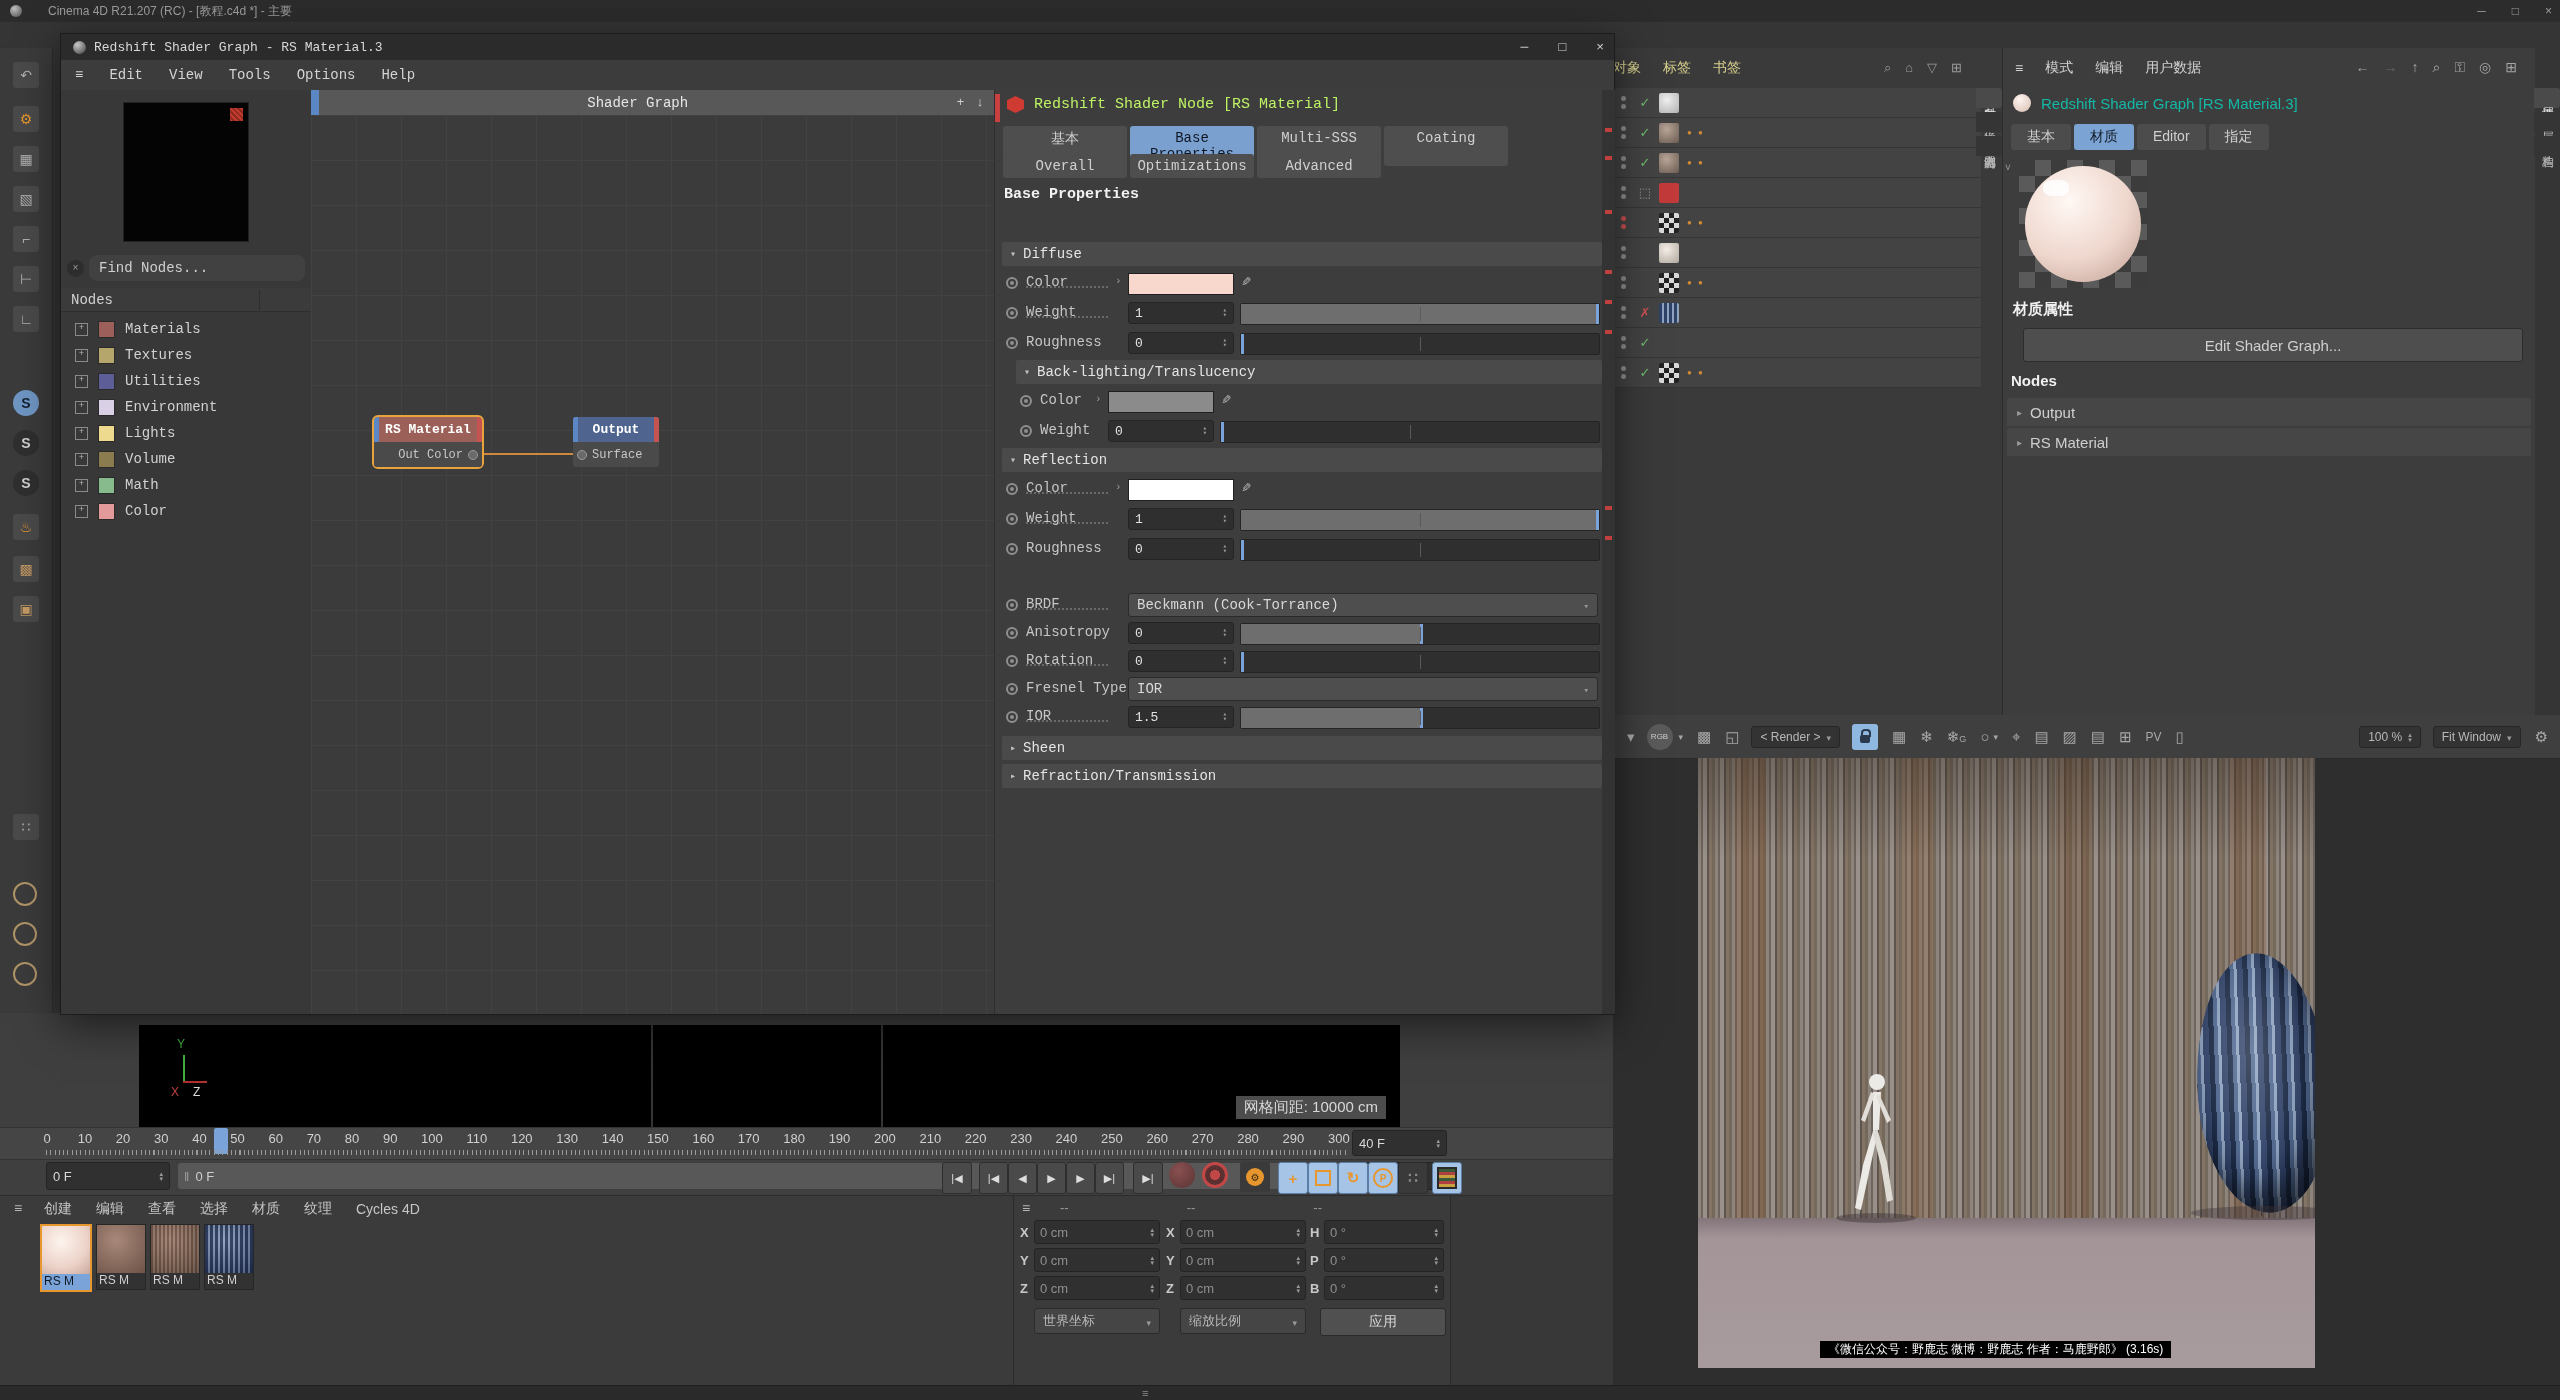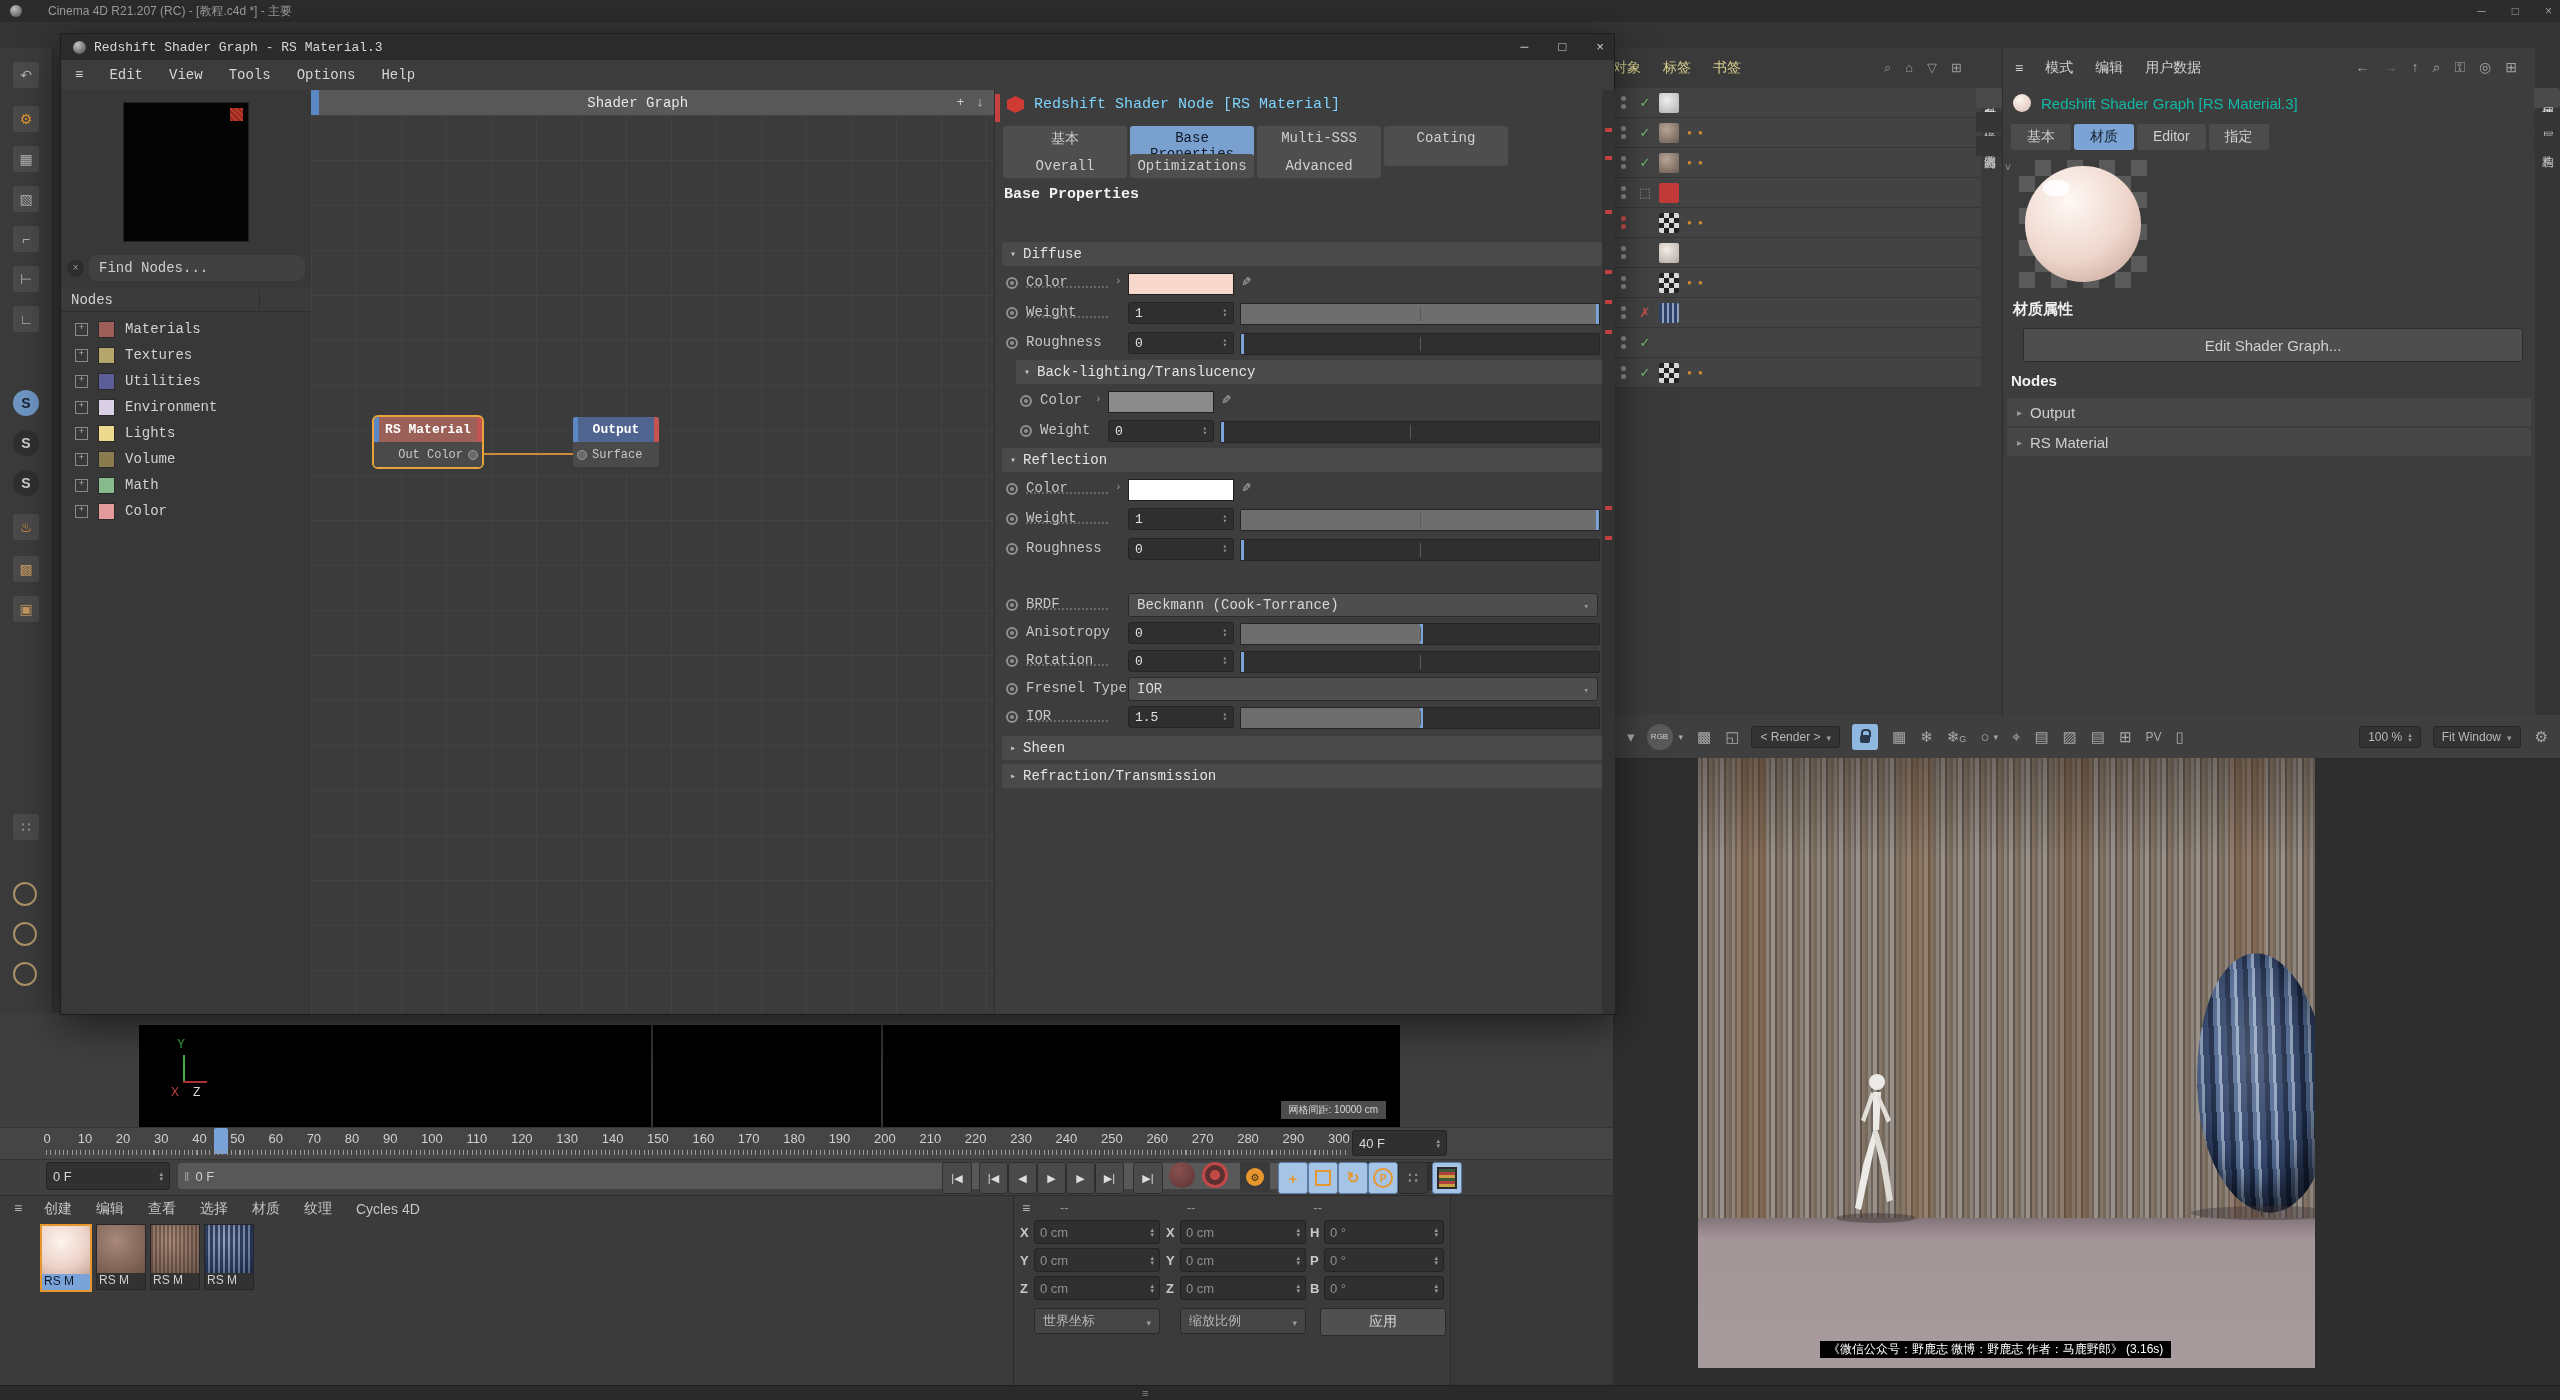--- a/index.html
+++ b/index.html
@@ -26,21 +26,21 @@
   
   #tlzone{left:0;top:1013px;width:1613px;height:182px;background:#3f3f3f;}
   #vpband{position:absolute;left:139px;top:12px;width:1261px;height:102px;background:#000;}
   .vpsep{position:absolute;top:0;width:2px;height:102px;background:#353535;}
   #gizmo{position:absolute;left:24px;top:18px;width:70px;height:60px;}
   #gizmo .yaxis{position:absolute;left:20px;top:12px;width:2px;height:26px;background:#3fae3f;}
   #gizmo .xaxis{position:absolute;left:20px;top:38px;width:24px;height:2px;background:#b03030;}
   #gizmo .ylab{position:absolute;left:14px;top:-6px;color:#3fae3f;font-size:12px;}
   #gizmo .xlab{position:absolute;left:8px;top:42px;color:#c04040;font-size:12px;}
   #gizmo .zlab{position:absolute;left:30px;top:42px;color:#d8d8d8;font-size:12px;}
-  #gridlabel{position:absolute;right:14px;bottom:8px;background:#4c4c4c;color:#d8d8d8;font-size:10px;padding:2px 8px;}
+  #gridlabel{position:absolute;right:14px;bottom:8px;background:#4c4c4c;color:#d8d8d8;font-size:15px;padding:2px 8px;}
   #ruler{position:absolute;left:0;top:114px;width:1613px;height:31px;background:#454545;border-top:1px solid #333;border-bottom:1px solid #333;}
   #ticks{position:absolute;left:40px;top:3px;width:1310px;display:flex;justify-content:space-between;color:#d0d0d0;font-size:13px;}
   #ticks span{min-width:14px;text-align:center;}
   #tickdots{position:absolute;left:46px;top:22px;width:1300px;height:5px;background:repeating-linear-gradient(90deg,#9a9a9a 0 1px,transparent 1px 4.3px);}
   #playhead{position:absolute;left:214px;top:0;width:14px;height:26px;background:#7aa4d9;border-radius:2px;}
   #curframe{position:absolute;left:1352px;top:2px;width:95px;height:26px;}
   .spinbox{background:#303030;border:1px solid #242424;border-radius:3px;color:#d8d8d8;font-size:13px;display:flex;align-items:center;height:100%;box-sizing:border-box;padding:0 6px;}
   .spinbox .flex1{flex:1;}
   .spincarets{display:flex;flex-direction:column;font-size:7px;color:#9a9a9a;line-height:5px;}
   #ctrlrow{position:absolute;left:0;top:146px;width:1613px;height:36px;}
@@ -192,21 +192,21 @@
   #node-rs .nhead .ttl{background:#9b6058;}
   #node-rs .nhead{background:#9b6058;}
   #node-rs .nbody{justify-content:flex-end;padding-right:4px;gap:5px;}
   #node-out{left:262px;top:302px;width:86px;}
   #node-out .nhead{background:#4f648e;}
   #node-out .nbody{padding-left:4px;gap:5px;}
   #wire{position:absolute;left:173px;top:338px;width:89px;height:2px;background:#cd8a3f;}
   
   #swprops{position:absolute;left:933px;top:56px;width:620px;height:924px;background:#3d3d3d;border-left:1px solid #2e2e2e;}
   #redtag{position:absolute;left:0;top:4px;width:5px;height:28px;background:#c84040;}
-  #proptitle{position:absolute;left:12px;top:6px;display:flex;align-items:center;gap:10px;color:#7dd3fc;font-size:15px;}
+  #proptitle{position:absolute;left:12px;top:6px;display:flex;align-items:center;gap:10px;color:#bef264;font-size:15px;}
   .rsico{width:17px;height:17px;background:#cf3b33;clip-path:polygon(50% 0,100% 25%,100% 75%,50% 100%,0 75%,0 25%);}
   .ptabs{position:absolute;left:8px;display:flex;gap:3px;}
   .ptab{width:124px;box-sizing:border-box;text-align:center;background:#4e4e4e;border-radius:3px;color:#d0d0d0;font-size:14px;padding:4px 0;}
   #ptabs1{top:36px;}
   #ptabs1 .ptab:nth-child(2){background:#7aa0cf;color:#101826;}
   #ptabs2{top:64px;}
   #propheading{position:absolute;left:9px;top:96px;color:#f2f2f2;font-weight:bold;font-size:15px;}
   .prow{position:absolute;left:0;width:620px;height:30px;}
   .pradio{position:absolute;left:11px;top:9px;width:12px;height:12px;border:2px solid #8f8f8f;border-radius:50%;box-sizing:border-box;}
   .pradio::after{content:"";position:absolute;left:2px;top:2px;width:4px;height:4px;border-radius:50%;background:#8f8f8f;}

